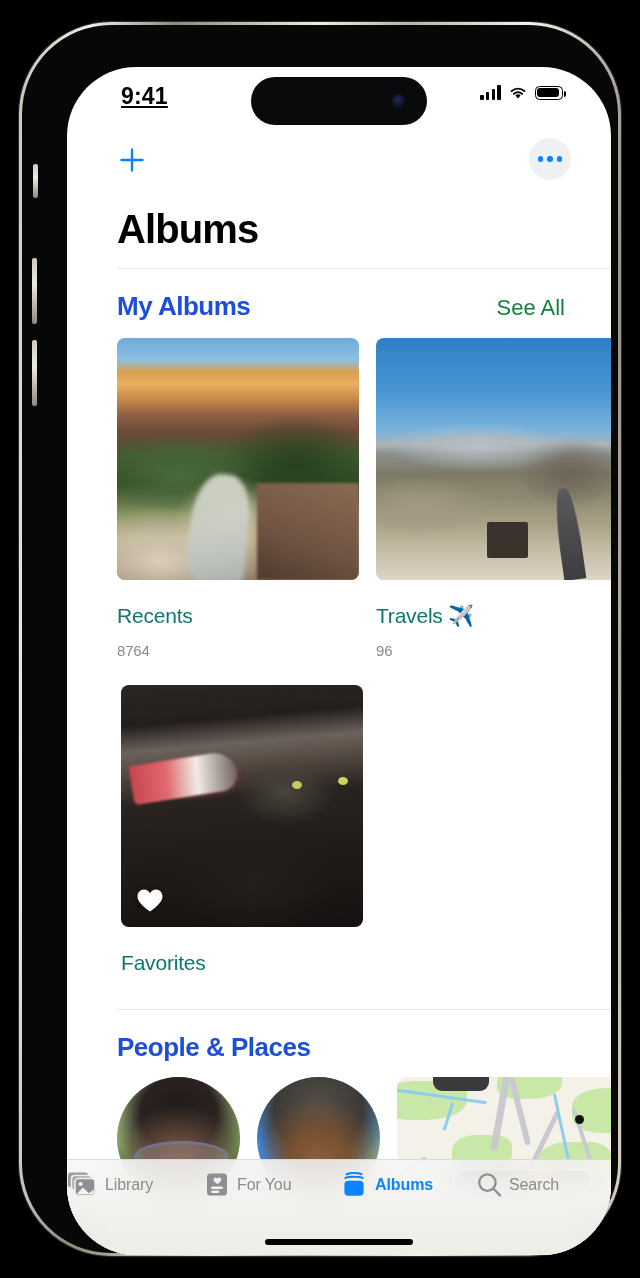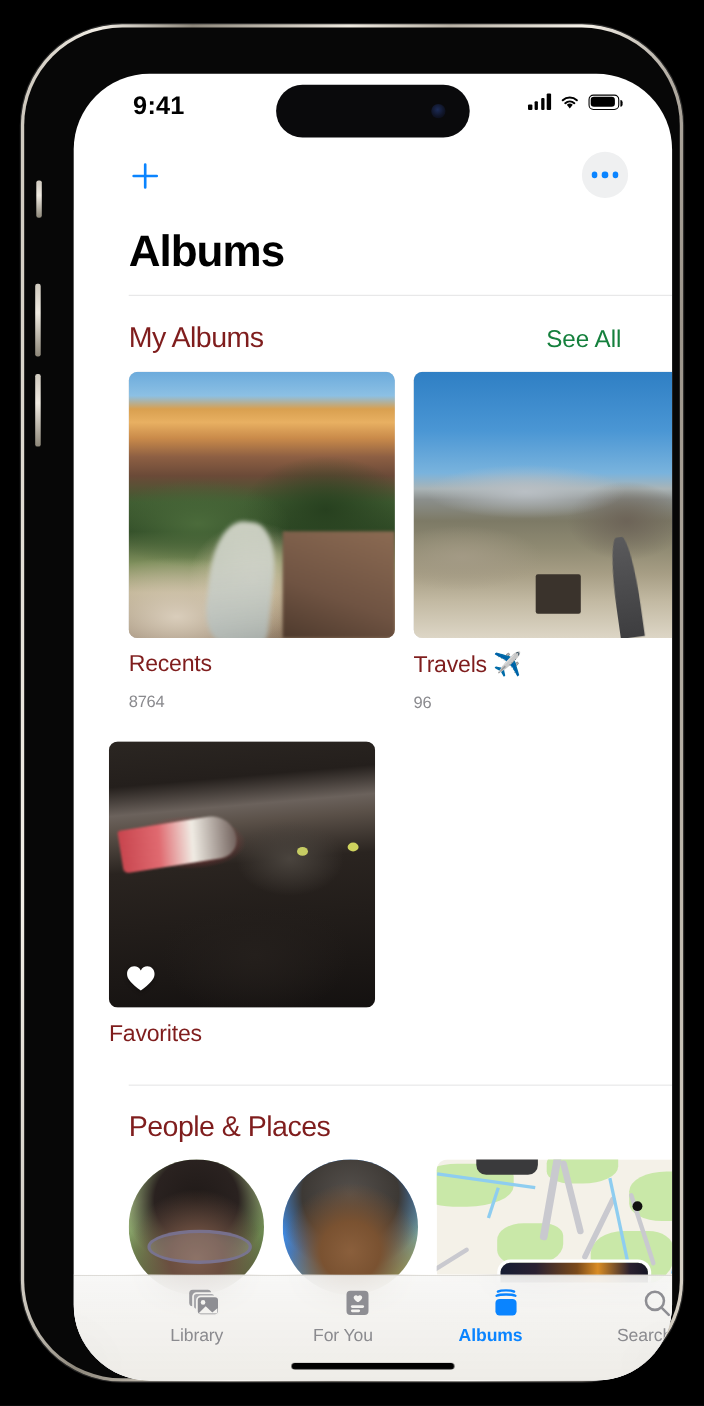--- a/index.html
+++ b/index.html
@@ -31,21 +31,21 @@
 
   
   .side-btn{ position:absolute; background:linear-gradient(180deg,#cfc9be,#efeae1 40%,#8d8779); border-radius:2px; }
   #btn-silence{ left:14px; top:142px; width:5px; height:34px; }
   #btn-vol-up{ left:13px; top:236px; width:5px; height:66px; }
   #btn-vol-down{ left:13px; top:318px; width:5px; height:66px; }
   #btn-power{ right:13px; top:268px; width:5px; height:96px; }
 
   
   #status-bar{ position:absolute; left:0; top:0; width:544px; height:62px; }
-  #clock{ position:absolute; left:54px; top:16px; font-size:23px; font-weight:bold; color:#000; letter-spacing:0.2px; }
+  #clock{ position:absolute; left:54px; top:16px; font-size:23px; font-weight:bold; color:#000; letter-spacing:0.2px;text-decoration:underline; }
   #dynamic-island{
     position:absolute; left:50%; transform:translateX(-50%); top:10px;
     width:176px; height:48px; border-radius:24px;
     background:#0a0a0c;
   }
   #island-lens{
     position:absolute; right:22px; top:50%; transform:translateY(-50%);
     width:13px; height:13px; border-radius:50%;
     background:radial-gradient(circle at 45% 40%, #1c2b57 0%, #101528 55%, #07080d 100%);
   }
@@ -71,27 +71,27 @@
     background:#eff0f1; display:flex; align-items:center; justify-content:center; cursor:pointer; gap:4px;
   }
   #more-button span{ width:5.5px; height:5.5px; border-radius:50%; background:#0a84ff; }
 
   
   #content{ position:absolute; left:0; top:124px; width:544px; height:1064px; background:#fff; overflow:hidden; }
   #page-title{ padding:16px 0 16px 50px; font-size:40px; font-weight:bold; letter-spacing:-0.9px; color:#000; }
   .divider{ height:1px; background:#e6e6e7; margin-left:50px; }
 
   .section-head{ display:flex; align-items:baseline; justify-content:space-between; padding:22px 46px 16px 50px; }
-  .section-title{ font-size:26px; font-weight:normal; letter-spacing:-0.5px; color:#7f1d1d; }
+  .section-title{ font-size:26px; font-weight:bold; letter-spacing:-0.5px; color:#1d4ed8; }
   .see-all{ font-size:22px; color:#15803d; cursor:pointer; }
 
   #album-grid{ display:flex; gap:17px; padding-left:50px; }
   .album-cell{ width:242px; flex:0 0 auto; cursor:pointer; }
   .album-thumb{ width:242px; height:242px; border-radius:8px; overflow:hidden; position:relative; background:#ddd; }
-  .album-name{ margin-top:12px; font-size:21px; color:#7f1d1d; letter-spacing:-0.2px; white-space:nowrap; }
+  .album-name{ margin-top:24px; font-size:21px; color:#0f766e; letter-spacing:-0.2px; white-space:nowrap; }
   .album-count{ margin-top:14px; font-size:15px; color:#8a8a8e; letter-spacing:-0.2px; }
   .fav-heart{
     position:absolute; left:14px; bottom:12px; width:30px; height:30px;
     display:flex; align-items:center; justify-content:center;
     filter:drop-shadow(0 1px 2px rgba(0,0,0,.4));
   }
 
   
   .art-canyon{
     position:absolute; inset:0;
@@ -240,21 +240,21 @@
 
   
   #tab-bar{
     position:absolute; left:0; bottom:0; width:544px; height:96px;
     background:linear-gradient(180deg, rgba(246,246,245,.86) 0%, rgba(243,242,239,.95) 40%, rgba(238,236,231,.98) 100%);
     backdrop-filter:blur(18px);
     border-top:1px solid rgba(0,0,0,.07);
     display:flex; align-items:flex-start; padding-top:10px;
   }
   .tab-item{
-    flex:1; display:flex; flex-direction:column; align-items:flex-end; gap:6px; cursor:pointer;
+    flex:1; display:flex; flex-direction:row; align-items:center; gap:6px; cursor:pointer;
   }
   .tab-icon{ height:30px; display:flex; align-items:center; justify-content:center; }
   .tab-label{ font-size:16px; color:#8b8b8f; letter-spacing:-0.1px; }
   .tab-item.active .tab-label{ color:#0a84ff; font-weight:bold; }
 
   #home-indicator{
     position:absolute; left:50%; transform:translateX(-50%); bottom:10px;
     width:148px; height:6px; border-radius:3px; background:#000;
   }
 </style>
@@ -330,21 +330,21 @@
         <div class="album-cell">
           <div class="album-thumb">
             <div class="art-desert"></div>
           </div>
           <div class="album-name">Travels ✈️</div>
           <div class="album-count">96</div>
         </div>
 
       </div>
 
-      <div id="album-grid2" class="" style="display:flex;gap:17px;padding-left:32px;margin-top:26px;">
+      <div id="album-grid2" class="" style="display:flex;gap:17px;padding-left:54px;margin-top:26px;">
         <div class="album-cell">
           <div class="album-thumb">
             <div class="art-cat"></div>
             <div class="fav-heart">
               <svg width="28" height="25" viewBox="0 0 28 25">
                 <path d="M14 23.5 C6 17.5 1.5 13.2 1.5 8.4 C1.5 4.4 4.4 1.5 8 1.5 C10.6 1.5 12.7 2.9 14 5.2 C15.3 2.9 17.4 1.5 20 1.5 C23.6 1.5 26.5 4.4 26.5 8.4 C26.5 13.2 22 17.5 14 23.5 Z" fill="#fff"></path>
               </svg>
             </div>
           </div>
           <div class="album-name">Favorites</div>

